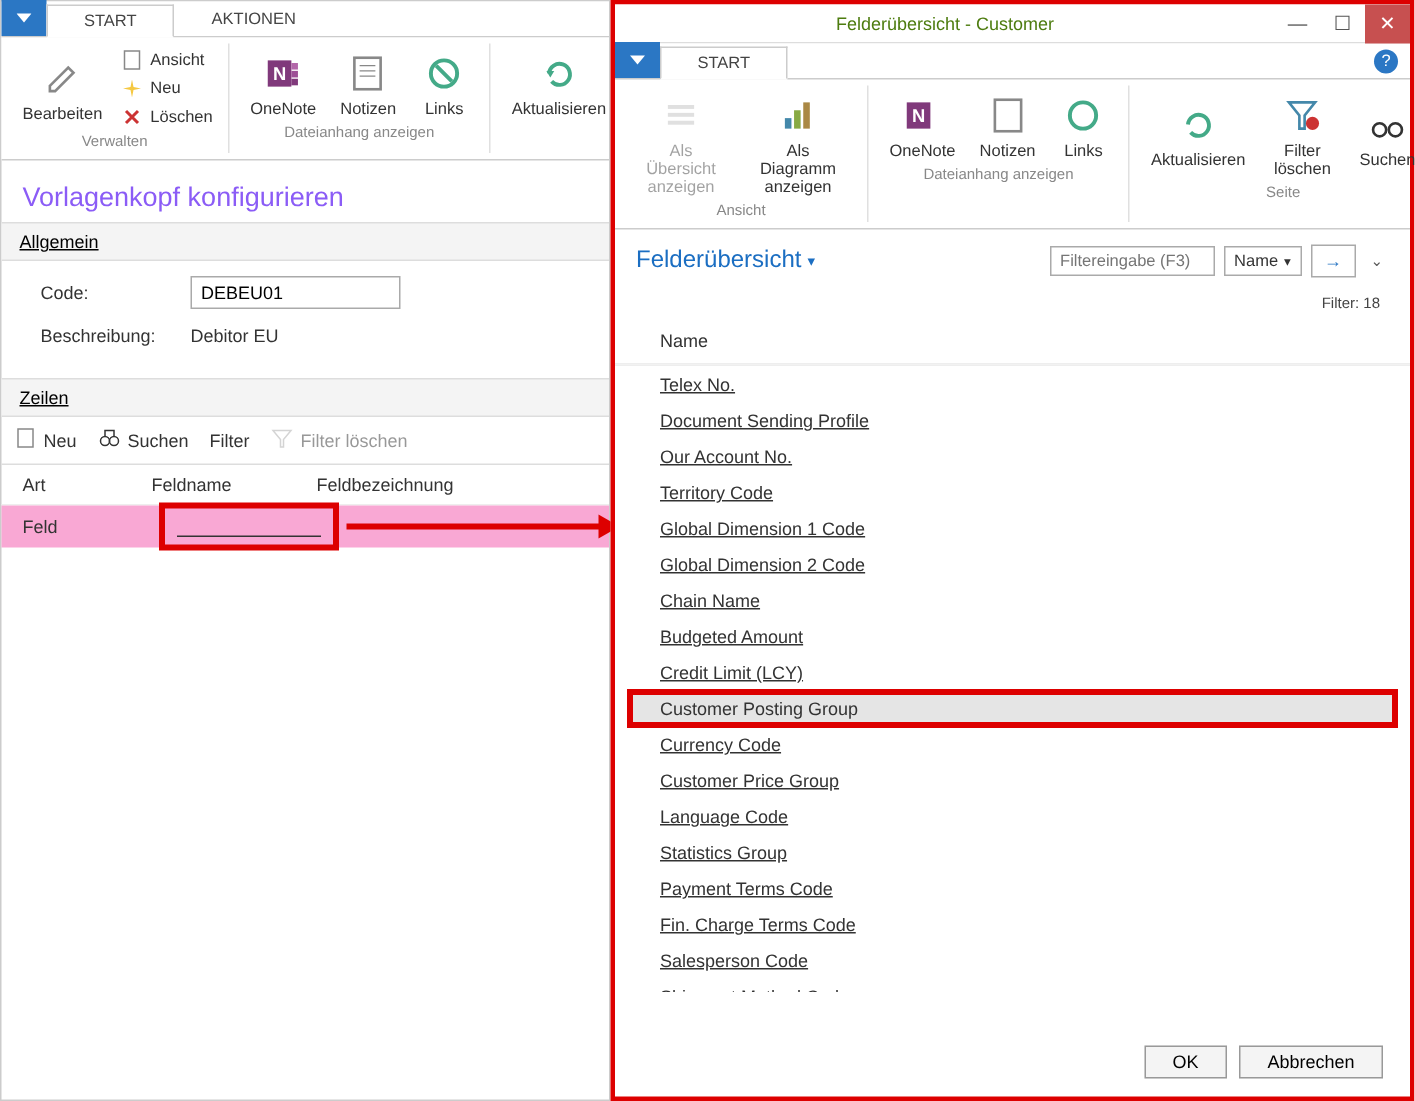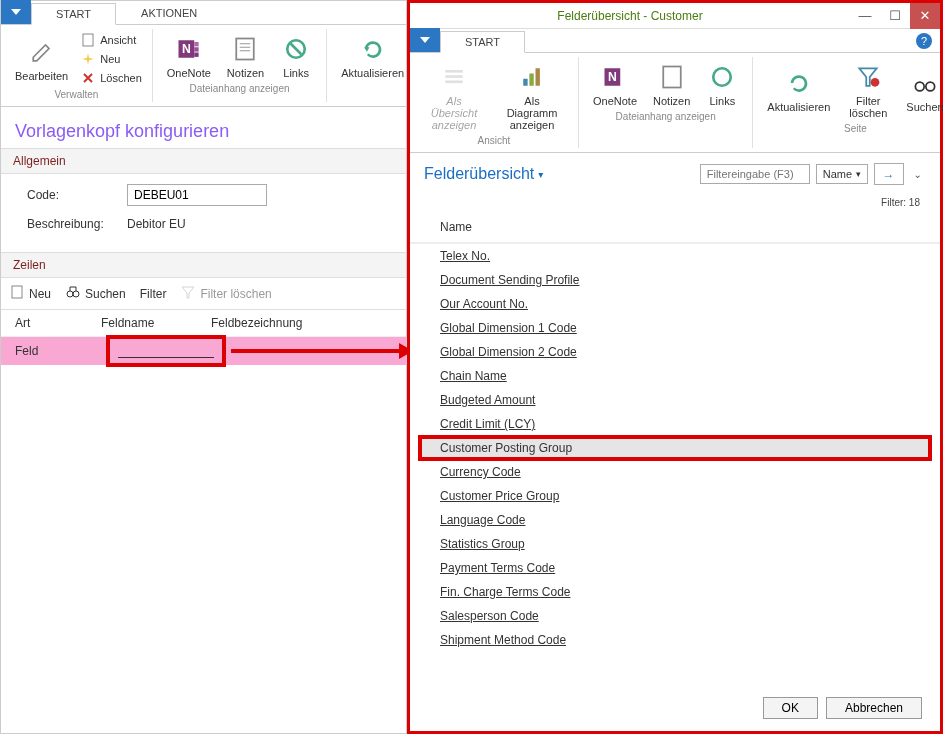--- a/index.html
+++ b/index.html
@@ -15,33 +15,33 @@
 .tab-trigger svg { width: 10px; height: 10px; fill: #fff; }
 .tab { padding: 4px 24px; font-size: 11px; color: #444; cursor: pointer; border: 1px solid transparent; }
 .tab.active { border: 1px solid #ccc; border-bottom: 1px solid #fff; background: #fff; margin-bottom: -1px; }
 
 
 .ribbon { display: flex; border-bottom: 1px solid #ccc; background: #fff; padding: 4px 0; }
 .ribbon-group { display: flex; flex-direction: column; align-items: center; padding: 2px 8px; border-right: 1px solid #e0e0e0; }
 .ribbon-group:last-child { border-right: none; }
 .ribbon-row { display: flex; gap: 4px; }
 .ribbon-btn { display: flex; flex-direction: column; align-items: center; justify-content: center; padding: 2px 6px; cursor: pointer; min-width: 44px; }
-.ribbon-btn.disabled { opacity: 0.45; cursor: default; font-style: italic; }
+.ribbon-btn.disabled { opacity: 0.45; cursor: default; }
 .ribbon-btn .icon { width: 32px; height: 32px; display: flex; align-items: center; justify-content: center; }
 .ribbon-btn .lbl { font-size: 11px; text-align: center; margin-top: 2px; white-space: nowrap; }
 .ribbon-small { display: flex; flex-direction: column; align-items: flex-start; gap: 1px; }
 .ribbon-small-item { display: flex; align-items: center; gap: 4px; font-size: 11px; cursor: pointer; padding: 1px 2px; }
 .ribbon-small-item .si { width: 16px; height: 16px; display: flex; align-items: center; justify-content: center; }
 .ribbon-group-lbl { font-size: 10px; color: #888; margin-top: 2px; text-align: center; }
 
 
 .page-title { color: #8b5cf6; font-size: 18px; padding: 14px 14px 6px; }
 
 
-.section-hdr { background: #f4f4f4; border-top: 1px solid #ddd; border-bottom: 1px solid #ddd; padding: 5px 12px; font-size: 12px; color: #7f1d1d; }
+.section-hdr { background: #f4f4f4; border-top: 1px solid #ddd; border-bottom: 1px solid #ddd; padding: 5px 12px; font-size: 12px; color: #000000; text-decoration: underline; }
 
 
 .form-area { padding: 10px 14px; margin-left: 12px; }
 .form-row { display: flex; align-items: center; margin-bottom: 8px; }
 .form-row label { width: 100px; font-size: 12px; }
 .form-row input { border: 1px solid #aaa; padding: 3px 6px; font-size: 12px; width: 140px; }
 .form-row .plain { font-size: 12px; padding: 3px 0; }
 
 
 .lines-toolbar { display: flex; align-items: center; gap: 14px; padding: 6px 8px; border-bottom: 1px solid #ddd; }
@@ -378,20 +378,21 @@
       <div class="chev-btn">⌄</div>
     </div>
   </div>
 
   <div class="filter-count">Filter: 18</div>
   <div class="list-hdr">Name</div>
   <div class="list" id="field-list">
       <div class="list-item">Telex No.</div>
       <div class="list-item">Document Sending Profile</div>
       <div class="list-item">Our Account No.</div>
+      <div class="list-item">Territory Code</div>
       <div class="list-item">Global Dimension 1 Code</div>
       <div class="list-item">Global Dimension 2 Code</div>
       <div class="list-item">Chain Name</div>
       <div class="list-item">Budgeted Amount</div>
       <div class="list-item">Credit Limit (LCY)</div>
       <div class="highlight-box">Customer Posting Group</div>
       <div class="list-item">Currency Code</div>
       <div class="list-item">Customer Price Group</div>
       <div class="list-item">Language Code</div>
       <div class="list-item">Statistics Group</div>

